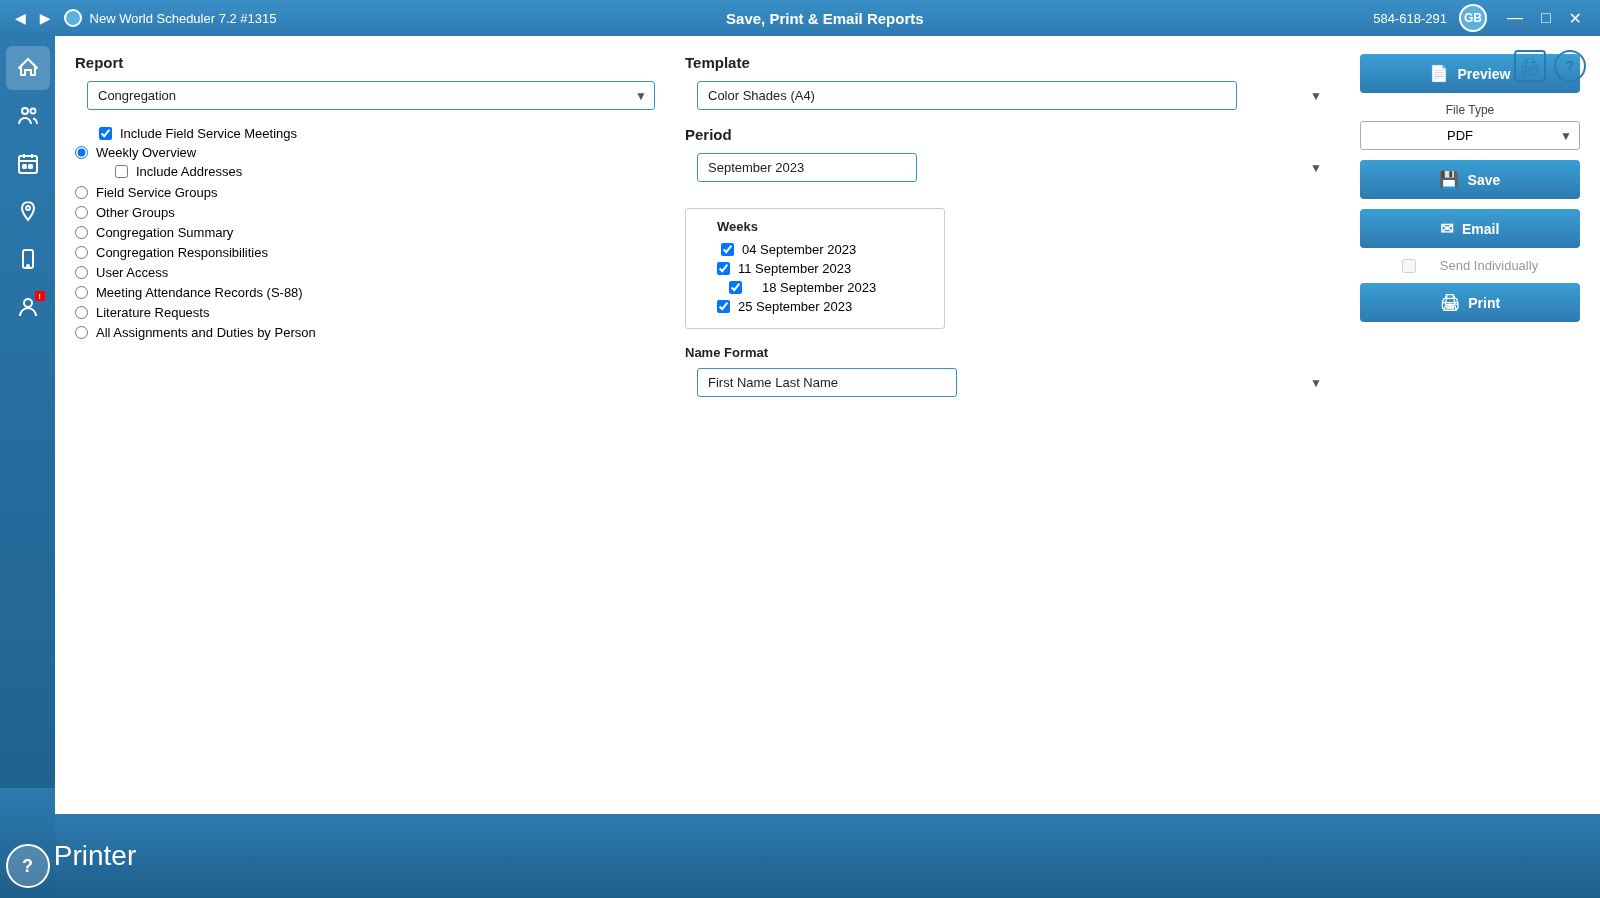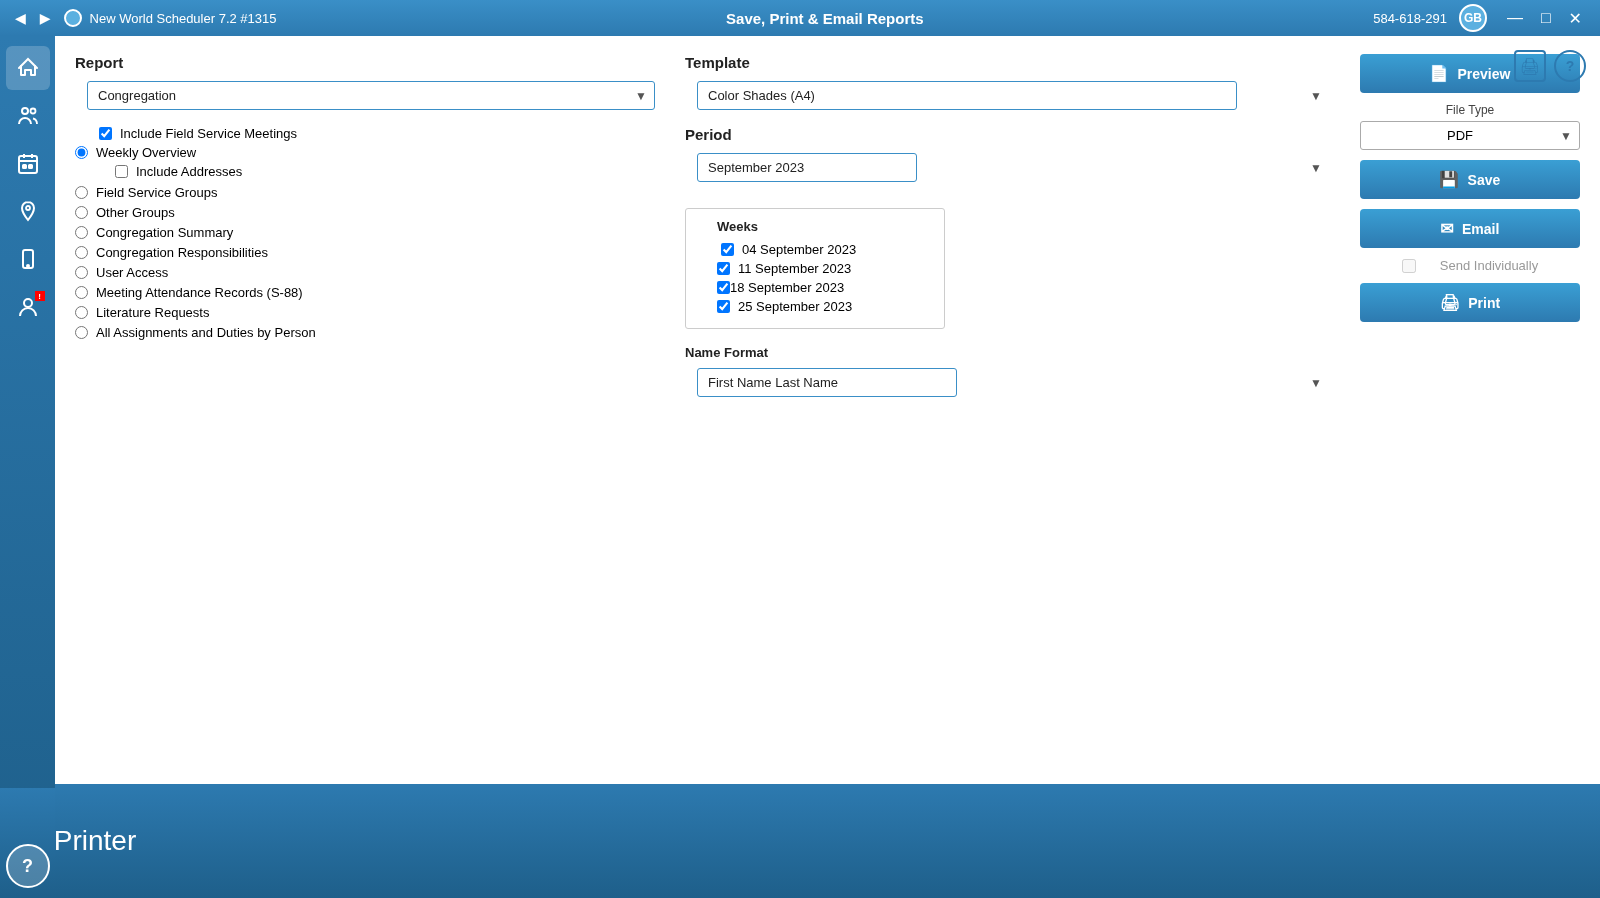--- a/index.html
+++ b/index.html
@@ -245,21 +245,21 @@
         <div style="border:1px solid #ccc;border-radius:3px;padding:10px 31px;margin:10px 0 16px;display:inline-block;min-width:260px;">
           <div style="font-size:13px;font-weight:700;color:#222;margin-bottom:8px;">Weeks</div>
           <label style="display:flex;align-items:center;gap:8px;cursor:pointer;margin:4px 4px;">
             <input type="checkbox" checked="" style="">
             <span>04 September 2023</span>
           </label>
           <label style="display:flex;align-items:center;gap:8px;cursor:pointer;margin:4px 0;">
             <input type="checkbox" checked="" style="">
             <span>11 September 2023</span>
           </label>
-          <label style="display:flex;align-items:center;gap:0;cursor:pointer;margin:4px 0;">
+          <label style="display:flex;align-items:center;gap:20px;cursor:pointer;margin:4px 12px;">
             <input type="checkbox" checked="" style="">
             <span>18 September 2023</span>
           </label>
           <label style="display:flex;align-items:center;gap:8px;cursor:pointer;margin:4px 0;">
             <input type="checkbox" checked="" style="">
             <span>25 September 2023</span>
           </label>
         </div>
 
         
@@ -307,21 +307,21 @@
         </div>
 
         <button class="btn-blue">
           <span style="font-size:16px;">🖨</span>
           <span>Print</span>
         </button>
       </div>
 
     </div>
 
-    <div style="background:linear-gradient(to bottom,#2d7ab0,#1e5f8a);height:114px;display:flex;align-items:center;justify-content:flex-start;padding:0 16px;gap:8px;">
+    <div style="background:linear-gradient(to bottom,#2d7ab0,#1e5f8a);height:84px;display:flex;align-items:center;justify-content:flex-start;padding:0 16px;gap:8px;">
       <div style="width:48px;height:48px;display:flex;align-items:center;justify-content:center;color:white;cursor:pointer;font-size:28px;">Printer</div>
     </div>
   </div>
 
 </div>
 
 <div style="position:fixed;bottom:0;left:0;width:55px;height:110px;background:linear-gradient(to bottom,#2d7ab0,#1e5f8a);display:flex;flex-direction:column;align-items:center;justify-content:flex-end;padding-bottom:10px;">
   <div style="width:44px;height:44px;border-radius:50%;background:rgba(255,255,255,0.2);border:2px solid white;display:flex;align-items:center;justify-content:center;color:white;font-size:18px;font-weight:bold;cursor:pointer;">?</div>
 </div>
 

